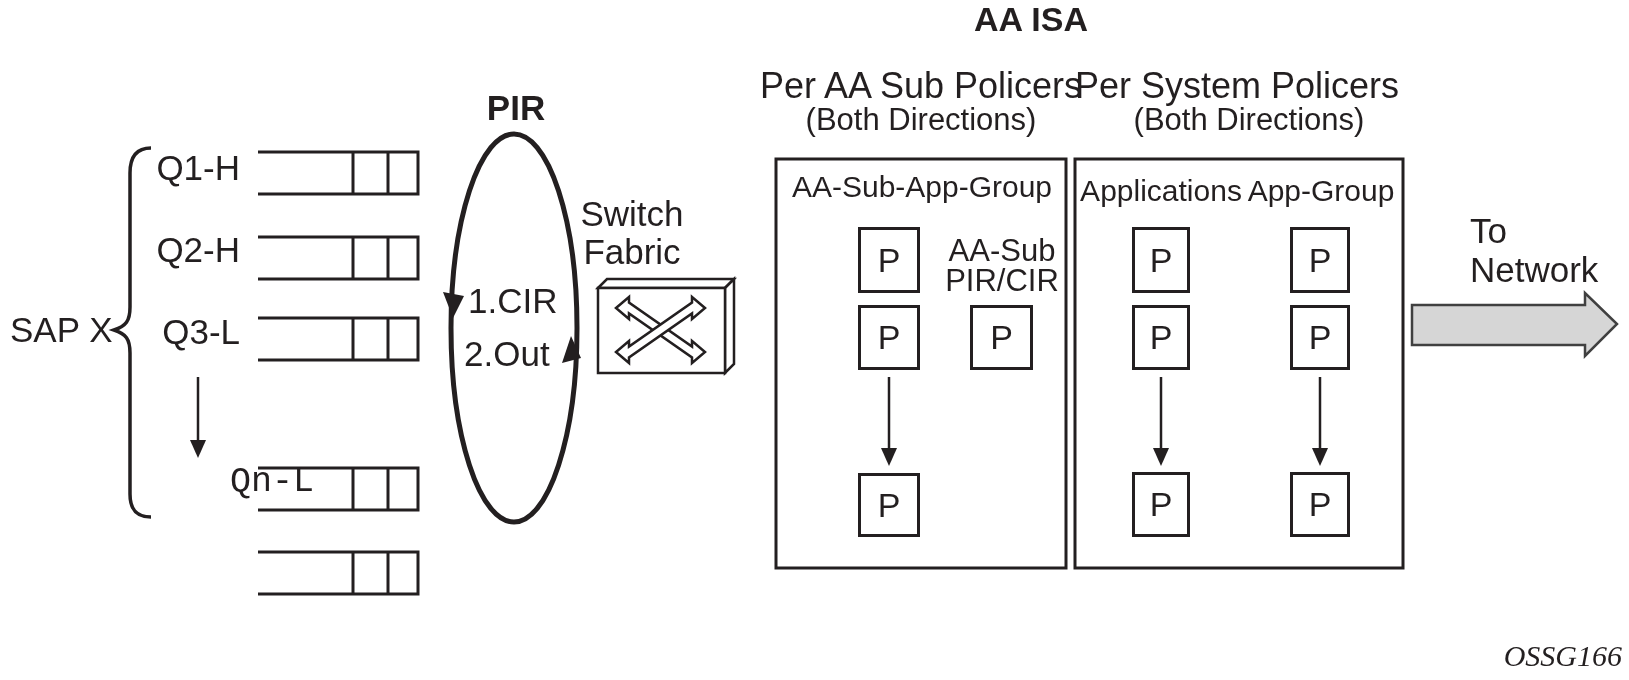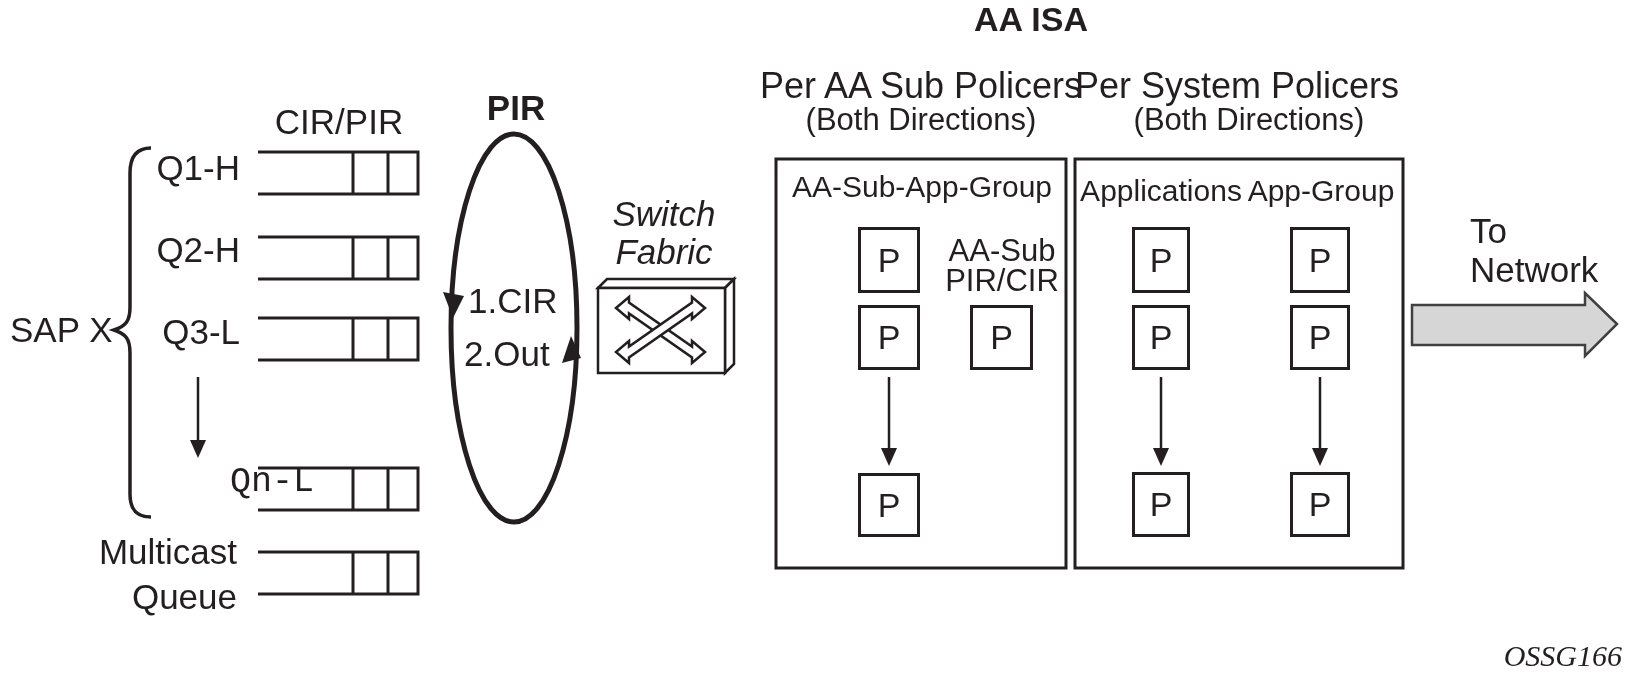--- a/index.html
+++ b/index.html
@@ -99,37 +99,32 @@
       <polygon class="fl" points="1312,448 1328,448 1320,466"></polygon>
     </g>
 
     <polygon class="gray" points="1412,305 1585,305 1585,293 1617,324 1585,356 1585,345 1412,345"></polygon>
   </svg>
 
   <div class="lbl b t34 c" style="left:1031px; top:2px;">AA ISA</div>
 
   <div class="lbl" style="left:10px; top:312px;">SAP X</div>
 
-  <div class="lbl c" style="left:339px; top:104px;">CIR/PIR</div>
 
   <div class="lbl ra" style="right:1389px; top:150px;">Q1-H</div>
   <div class="lbl ra" style="right:1389px; top:232px;">Q2-H</div>
   <div class="lbl ra" style="right:1389px; top:314px;">Q3-L</div>
   <div class="lbl ra" style="right:1315px; top:465px;font-family:Liberation Mono, monospace;">Qn-L</div>
 
-  <div class="lbl ra" style="right:1392px; top:529px; line-height:45px;">
-    <div>Multicast</div>
-    <div>Queue</div>
-  </div>
 
   <div class="lbl b c" style="left:516px; top:90px;text-align:right;">PIR</div>
   <div class="lbl" style="left:468px; top:283px;">1.CIR</div>
   <div class="lbl" style="left:464px; top:336px;">2.Out</div>
 
-  <div class="lbl c" style="left:664px; top:195px; line-height:38px;font-style:italic;">
+  <div class="lbl c" style="left:632px; top:195px; line-height:38px;">
     <div>Switch</div>
     <div>Fabric</div>
   </div>
 
   <div class="lbl t36 c" style="left:921px; top:68px;">Per AA Sub Policers</div>
   <div class="lbl t29 c" style="left:921px; top:104px;">(Both Directions)</div>
 
   <div class="lbl t36 c" style="left:1237px; top:68px;">Per System Policers</div>
   <div class="lbl t29 c" style="left:1249px; top:104px;">(Both Directions)</div>
 

